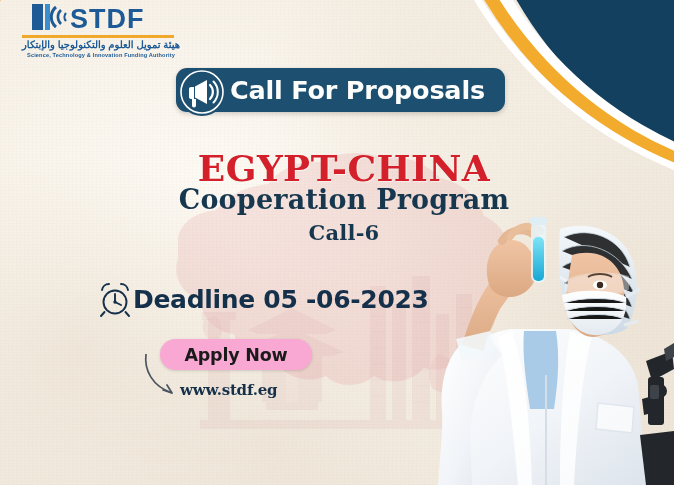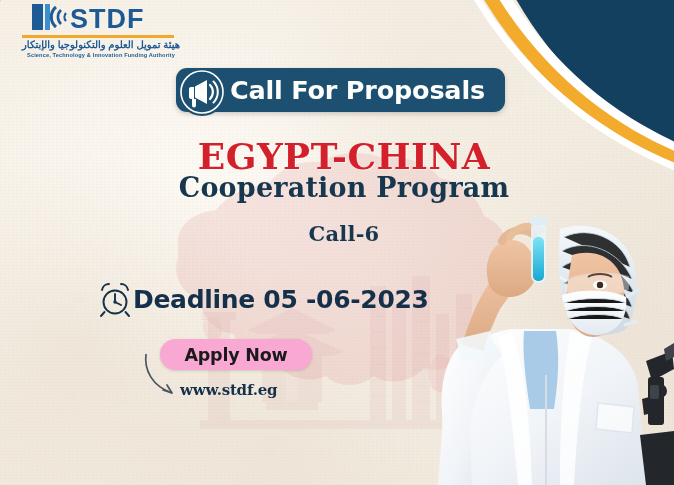--- a/index.html
+++ b/index.html
@@ -140,21 +140,21 @@
     width: 52px;
     height: 52px;
     z-index: 2;
   }
 
   
   .headline {
     position: absolute;
     left: 0;
     right: 0;
-    top: 138px;
+    top: 150px;
     z-index: 10;
     text-align: center;
     padding-left: 14px;
   }
   .h-egypt-china {
     font-family: "DejaVu Serif", serif;
     font-weight: bold;
     font-size: 36px;
     color: #d3202a;
     letter-spacing: .5px;
@@ -169,21 +169,21 @@
     letter-spacing: .2px;
     line-height: 1;
   }
   .h-call {
     font-family: "DejaVu Serif", serif;
     font-weight: bold;
     font-size: 21px;
     color: #17374f;
     letter-spacing: .2px;
     line-height: 1;
-    margin-top: 22px;
+    margin-top: 9px;
   }
 
   
   .deadline {
     position: absolute;
     left: 98px;
     top: 280px;
     z-index: 10;
     display: flex;
     align-items: center;

